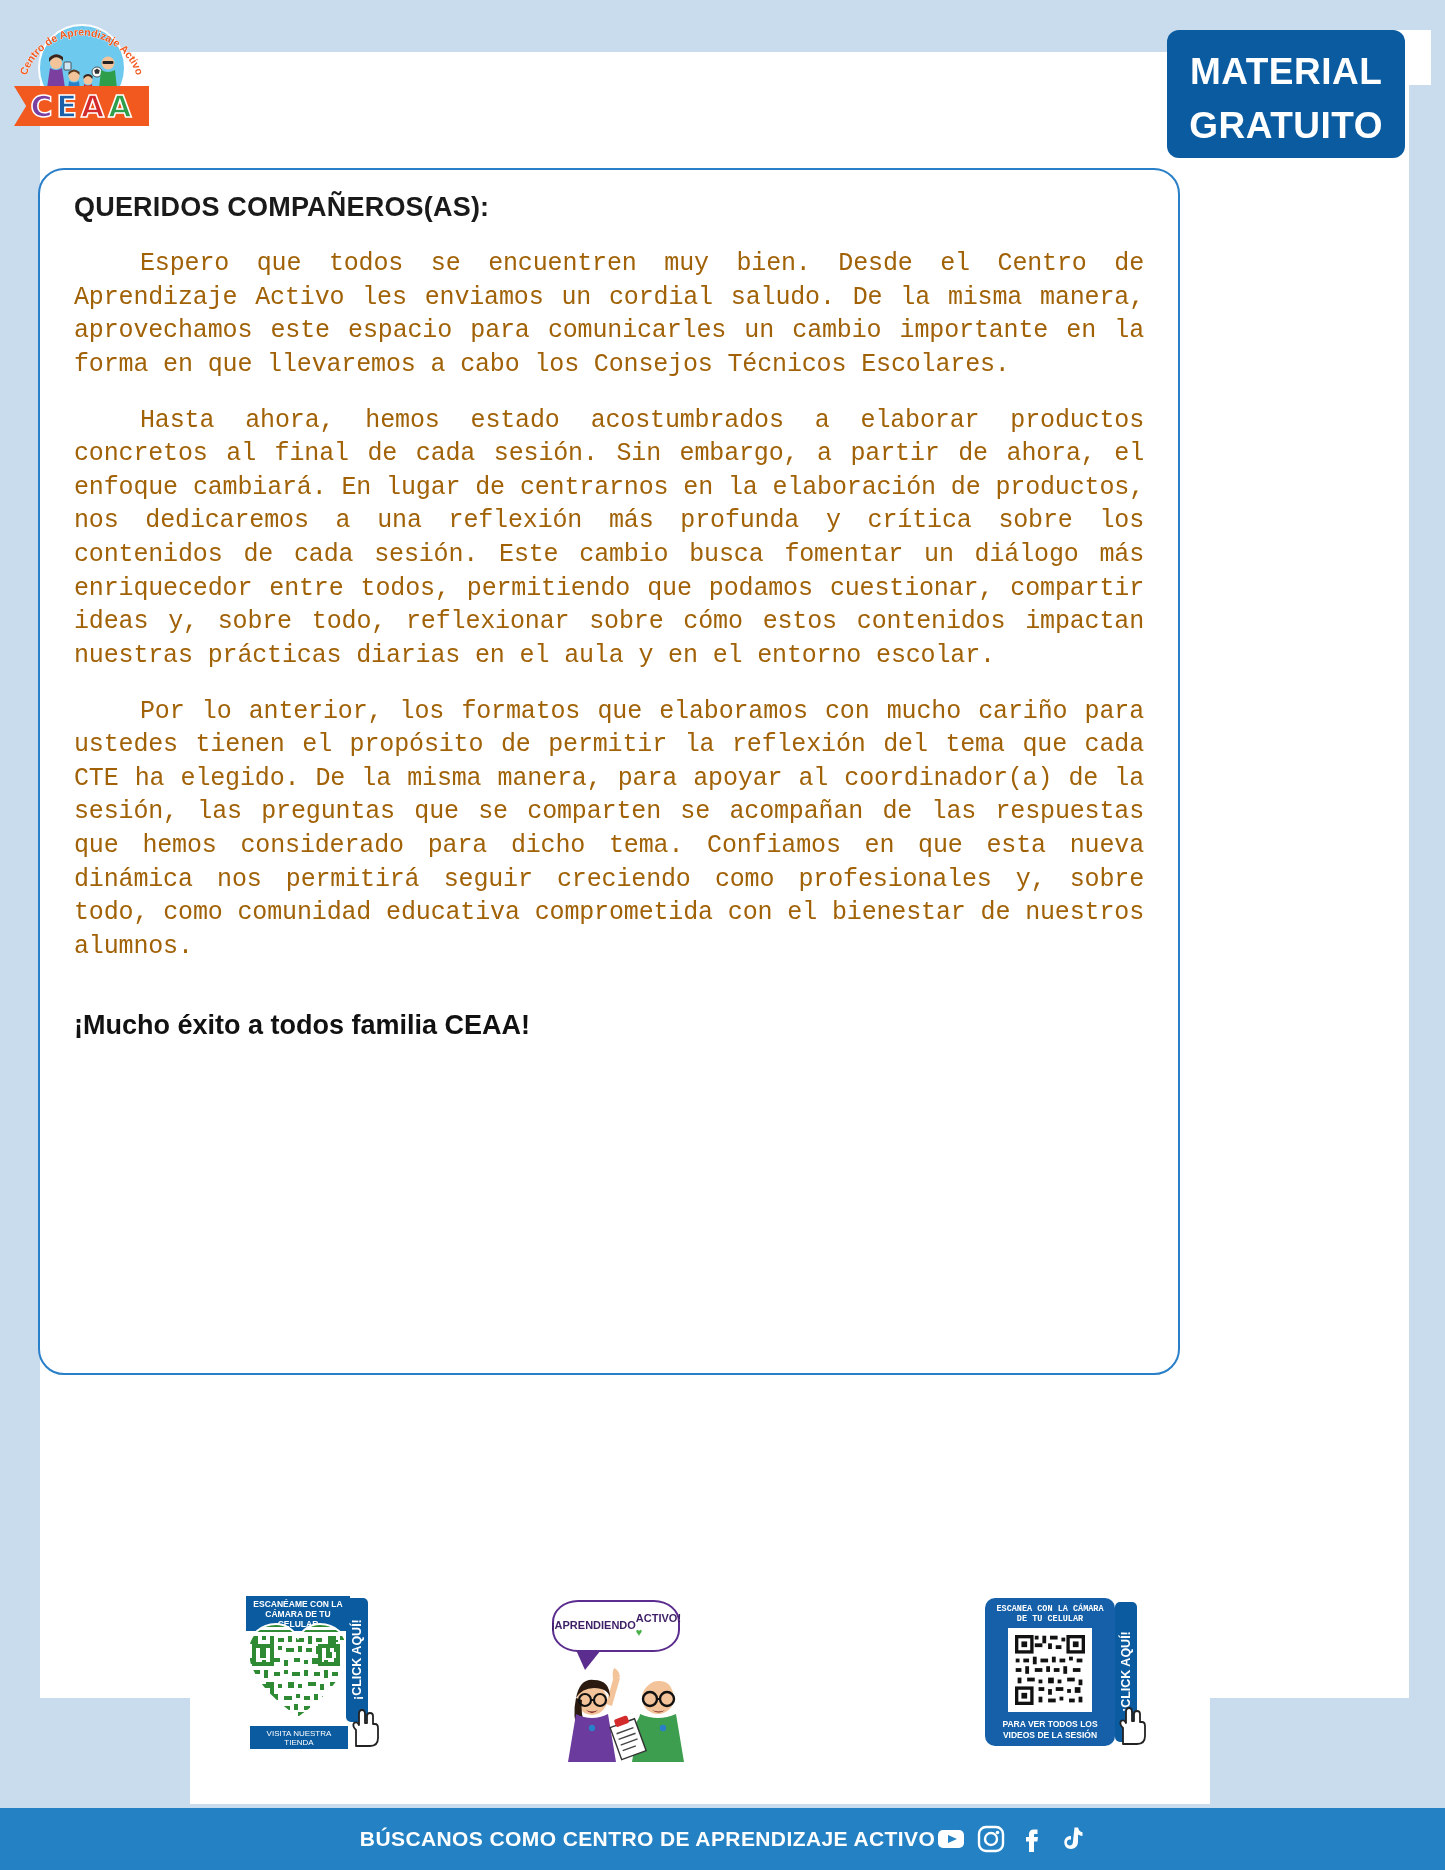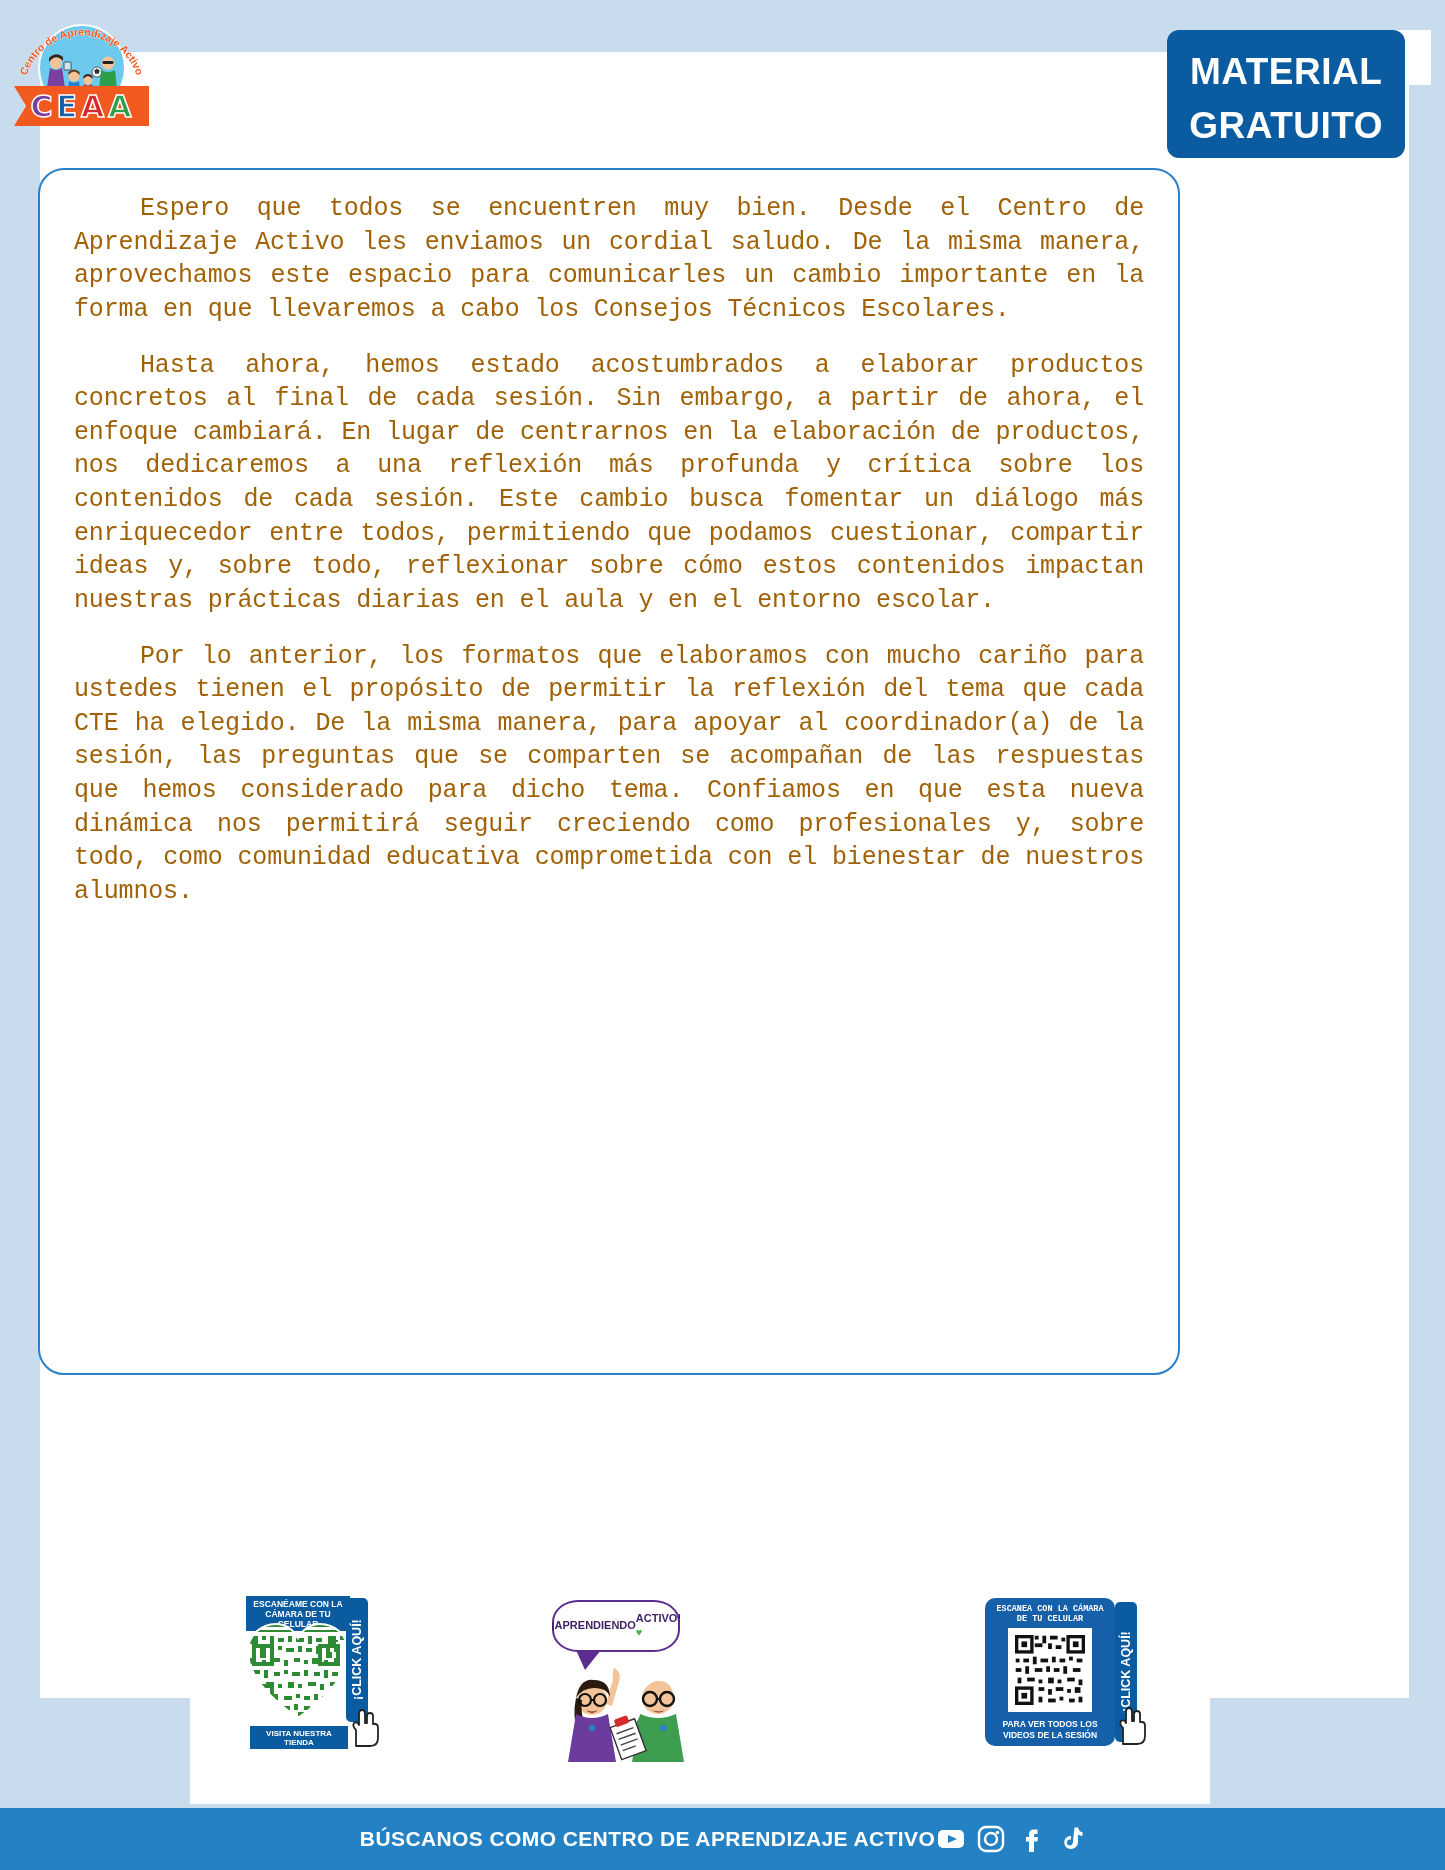--- a/index.html
+++ b/index.html
@@ -219,21 +219,21 @@
     left: 0; top: 24px;
     width: 104px; height: 104px;
   }
   .qr-left-bottom {
     position: absolute;
     left: 4px; top: 130px;
     width: 98px;
     background: #0b5ba0;
     color: #fff;
     font-size: 8px;
-    font-weight: bold;
+    font-weight: normal;
     text-align: center;
     padding: 2.5px 2px;
     font-family: "Liberation Sans", sans-serif;
   }
   .click-tab {
     position: absolute;
     right: 8px; top: 2px;
     width: 22px; height: 124px;
     background: #0b5ba0;
     border-radius: 5px;
@@ -404,23 +404,25 @@
       </div>
     </div>
 
     <div class="badge">
       <span>MATERIAL</span>
       <span>GRATUITO</span>
     </div>
   </div>
 
   <div class="card">
+    <div class="heading">QUERIDOS COMPAÑEROS(AS):</div>
     <p class="para">Espero que todos se encuentren muy bien. Desde el Centro de Aprendizaje Activo les enviamos un cordial saludo. De la misma manera, aprovechamos este espacio para comunicarles un cambio importante en la forma en que llevaremos a cabo los Consejos Técnicos Escolares.</p>
     <p class="para">Hasta ahora, hemos estado acostumbrados a elaborar productos concretos al final de cada sesión. Sin embargo, a partir de ahora, el enfoque cambiará. En lugar de centrarnos en la elaboración de productos, nos dedicaremos a una reflexión más profunda y crítica sobre los contenidos de cada sesión. Este cambio busca fomentar un diálogo más enriquecedor entre todos, permitiendo que podamos cuestionar, compartir ideas y, sobre todo, reflexionar sobre cómo estos contenidos impactan nuestras prácticas diarias en el aula y en el entorno escolar.</p>
     <p class="para">Por lo anterior, los formatos que elaboramos con mucho cariño para ustedes tienen el propósito de permitir la reflexión del tema que cada CTE ha elegido. De la misma manera, para apoyar al coordinador(a) de la sesión, las preguntas que se comparten se acompañan de las respuestas que hemos considerado para dicho tema. Confiamos en que esta nueva dinámica nos permitirá seguir creciendo como profesionales y, sobre todo, como comunidad educativa comprometida con el bienestar de nuestros alumnos.</p>
+    <div class="closing">¡Mucho éxito a todos familia CEAA!</div>
   </div>
 
   <div class="footer">
 
     <div class="qr-left">
       <div class="qr-left-label">ESCANÉAME CON LA CÁMARA DE TU CELULAR</div>
       <svg class="qr-heart" viewBox="0 0 104 104">
         <defs>
           <clipPath id="hclip">
             <path d="M52 98 C 18 74, 2 52, 2 32 C 2 14, 16 4, 30 4 C 40 4, 48 10, 52 18 C 56 10, 64 4, 74 4 C 88 4, 102 14, 102 32 C 102 52, 86 74, 52 98 Z"></path>

